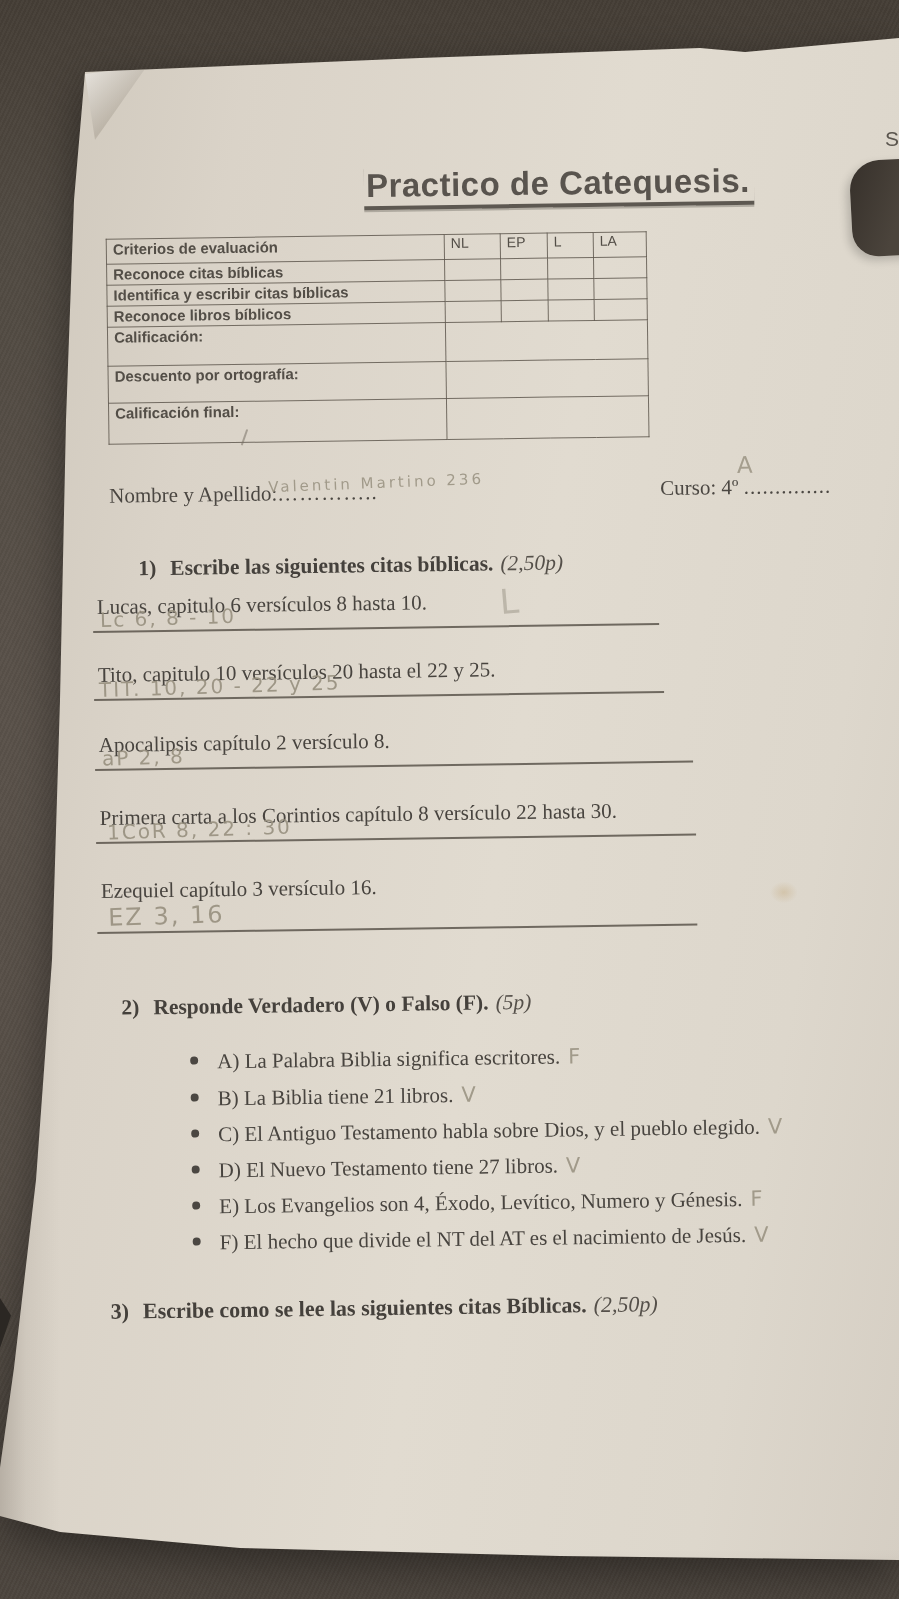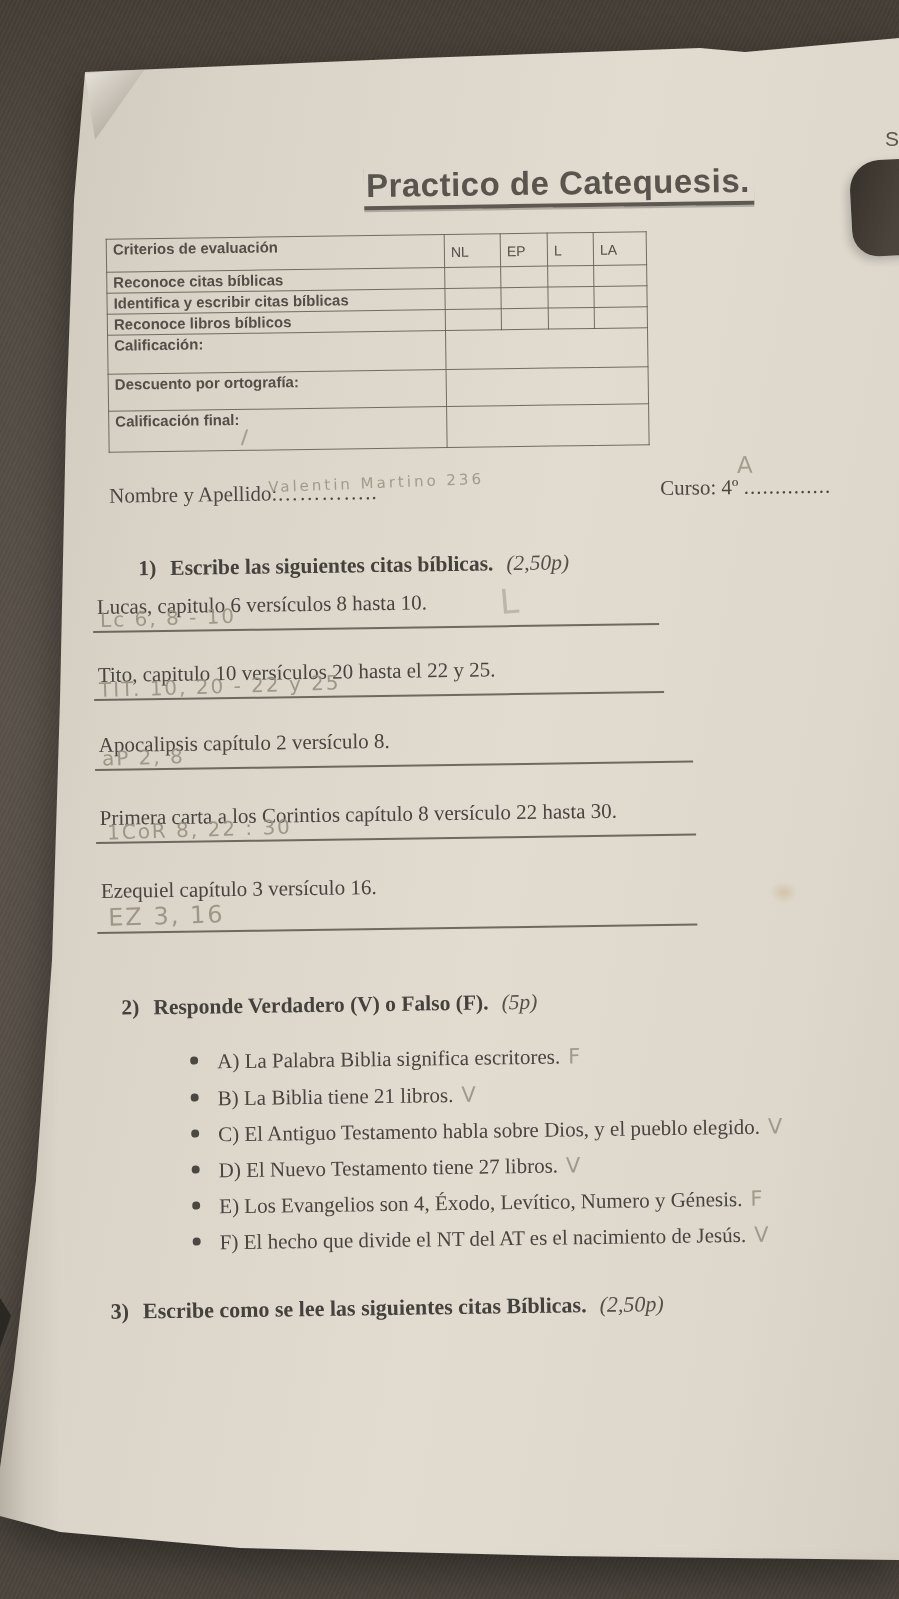--- a/index.html
+++ b/index.html
@@ -28,39 +28,39 @@
   
   .title{position:absolute;left:372px;top:166px;font-family:"Liberation Sans",sans-serif;
      font-weight:bold;font-size:33px;letter-spacing:.5px;color:#59544e;
      border-bottom:4px solid #5d5851;padding:0 4px 1px 2px;box-shadow:0 2px 0 rgba(90,85,77,.35);}
 
   
   .eval-table{position:absolute;left:113px;top:234px;border-collapse:collapse;
      font-family:"Liberation Sans",sans-serif;font-size:15px;color:#534e47;table-layout:fixed;}
   .eval-table td{border:1.4px solid rgba(95,88,79,.85);padding:1px 6px;vertical-align:top;}
   .eval-table .lbl{font-weight:bold;}
-  .eval-table .col-head{font-weight:normal;font-size:14px;padding-top:9px;}
+  .eval-table .col-head{font-weight:normal;font-size:14px;padding-top:0;}
   .r-head td{height:22px;}
   .r-crit td{height:18px;}
   .r-big td{height:36px;}
   .r-big2 td{height:34px;}
   .r-big3 td{height:38px;}
 
   
   .serifline{position:absolute;font-size:21px;white-space:nowrap;color:#4b4742;}
   .dots{letter-spacing:1px;}
   .pencil{color:#97907f;font-family:"DejaVu Sans",sans-serif;}
   .hand-name{position:absolute;left:272px;top:473px;font-size:15px;letter-spacing:3px;
      transform:rotate(-1.5deg);opacity:.85;white-space:nowrap;}
   .hand-curso{position:absolute;left:741px;top:456px;font-size:23px;opacity:.8;}
 
   
   .q-head{position:absolute;font-size:21.5px;font-weight:bold;white-space:nowrap;color:#45413c;}
   .q-num{margin-right:14px;}
-  .pts{font-weight:normal;font-style:italic;margin-left:13px;color:#55504a;}
+  .pts{font-weight:normal;font-style:italic;margin-left:7px;color:#55504a;}
 
   .prompt{position:absolute;left:99px;font-size:21px;white-space:nowrap;color:#48443f;}
   .ansline{position:absolute;border-bottom:2px solid rgba(82,76,68,.8);}
   .answer{position:absolute;font-size:20px;letter-spacing:2px;transform:rotate(-1deg);
      opacity:.9;white-space:nowrap;}
 
   
   .tf-row{position:absolute;white-space:nowrap;font-size:21px;color:#48443f;}
   .bullet{display:inline-block;width:8px;height:8px;border-radius:50%;background:#4b4742;
      margin-right:19px;vertical-align:4px;}

